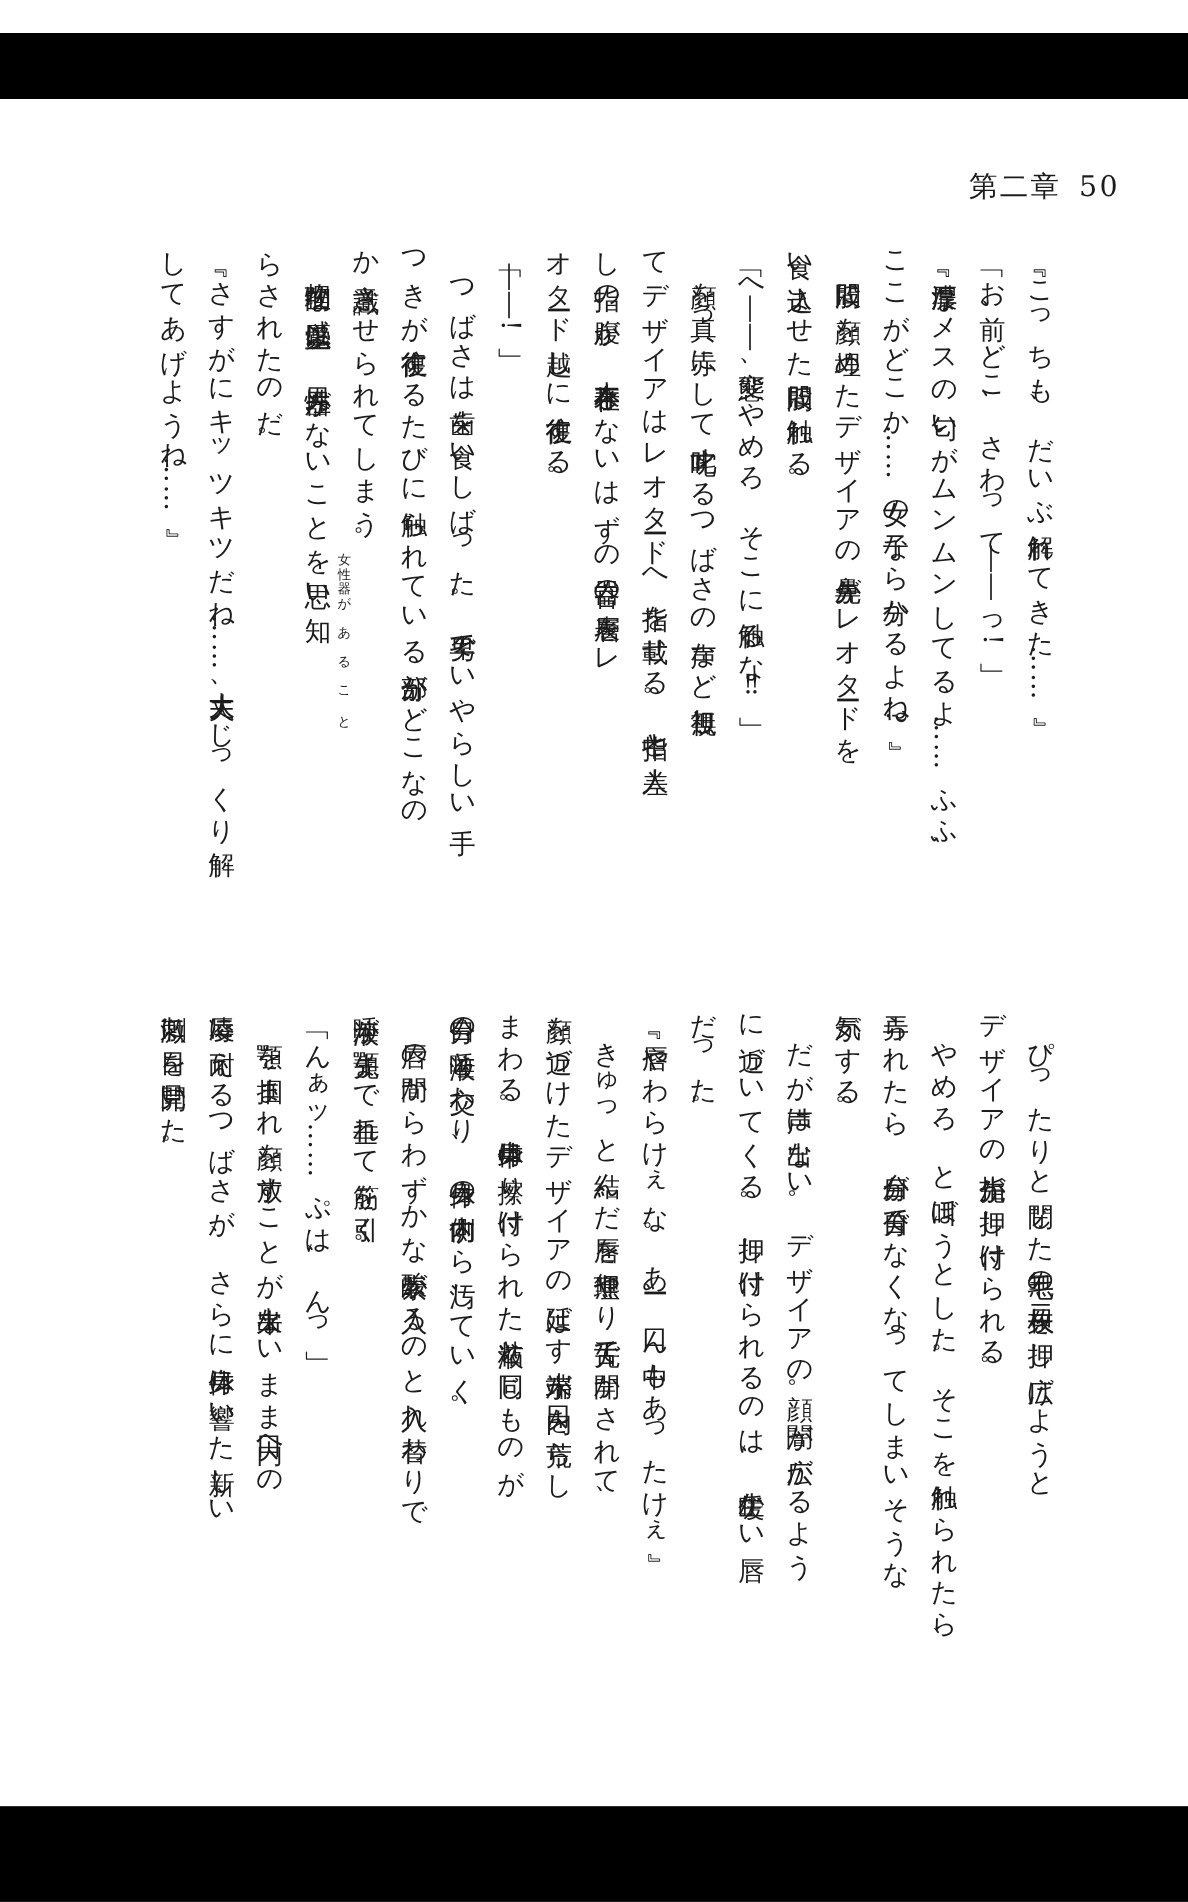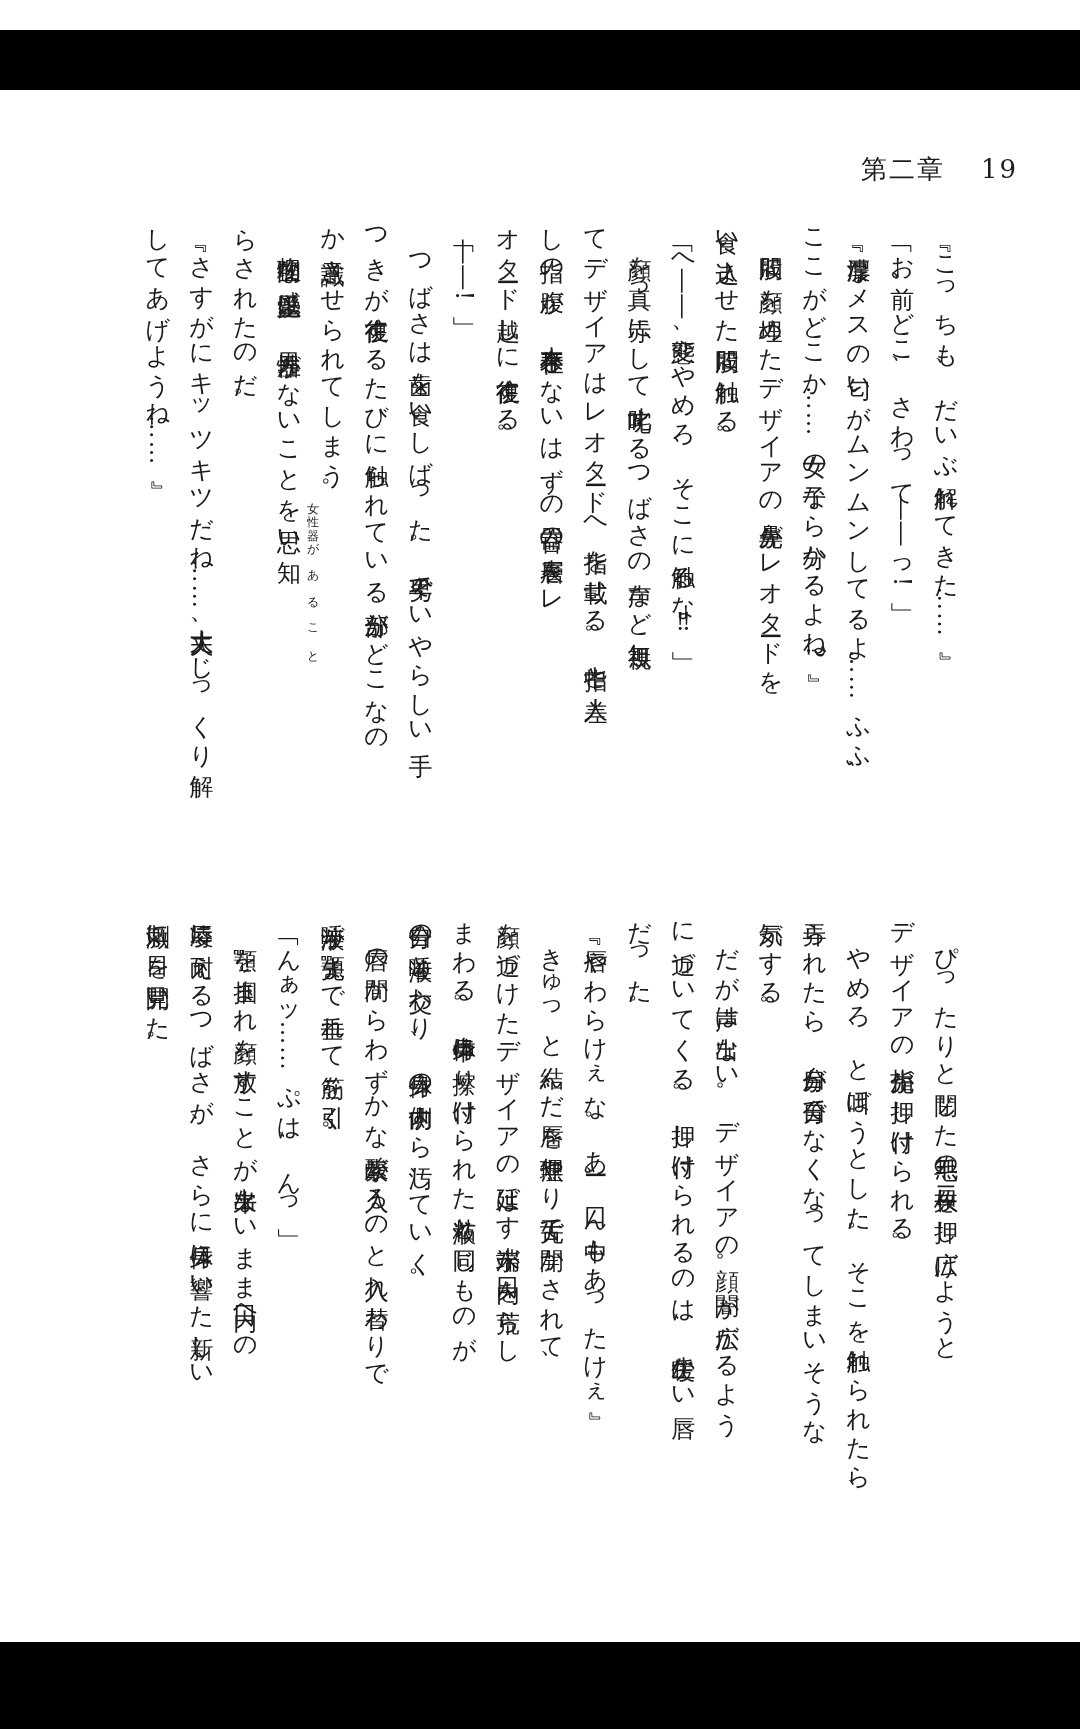--- a/index.html
+++ b/index.html
@@ -8,21 +8,21 @@
     background:#ffffff;overflow:hidden;
     font-family:"DejaVu Serif","Liberation Serif",serif;
     color:#1c1c1c;
   }
   .black-bar{position:absolute;left:0;width:1080px;background:#000;}
   .black-bar.top{top:30px;height:60px;}
   .black-bar.bottom{top:1642px;height:87px;}
 
   .page-header{
     position:absolute;top:152px;right:62px;
-    display:flex;align-items:baseline;gap:36px;
+    display:flex;align-items:baseline;gap:16px;
     font-size:26px;letter-spacing:2px;
   }
 
   .text-block{
     position:absolute;right:122px;
     display:flex;flex-direction:row-reverse;
     justify-content:flex-start;
     gap:19.8px;
   }
   .text-block.top-block{top:212px;height:600px;}
@@ -50,21 +50,21 @@
     white-space:nowrap;
   }
 </style>
 </head>
 <body>
 
 <div class="black-bar top"></div>
 
 <div class="page-header">
   <span>第二章</span>
-  <span>19</span>
+  <span>50</span>
 </div>
 
 <div class="text-block top-block" id="block-top">
     <p class="col indent">『こっちも、だいぶ解れてきた……』</p>
     <p class="col indent">「お前、どこ、さわって――っ!」</p>
     <p class="col indent">『濃厚なメスの匂いがムンムンしてるよ……ふふ、</p>
     <p class="col">ここがどこか……女の子なら分かるよね?』</p>
     <p class="col indent">股間に顔を埋めたデザイアの鼻先がレオタードを</p>
     <p class="col">食い込ませた股間に触れる。</p>
     <p class="col indent">「へ――変態、やめろ、そこに触るな‼」</p>

